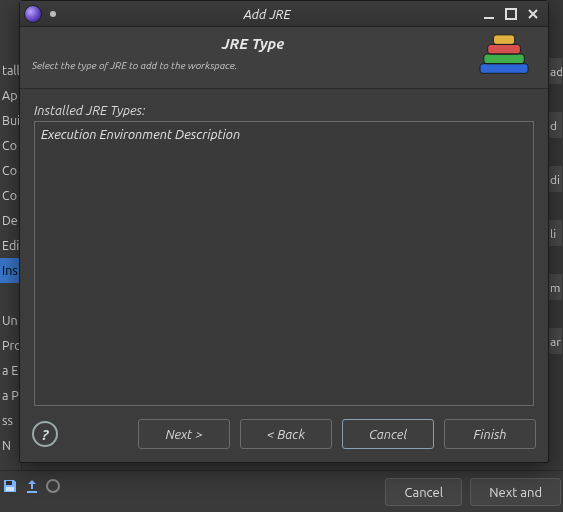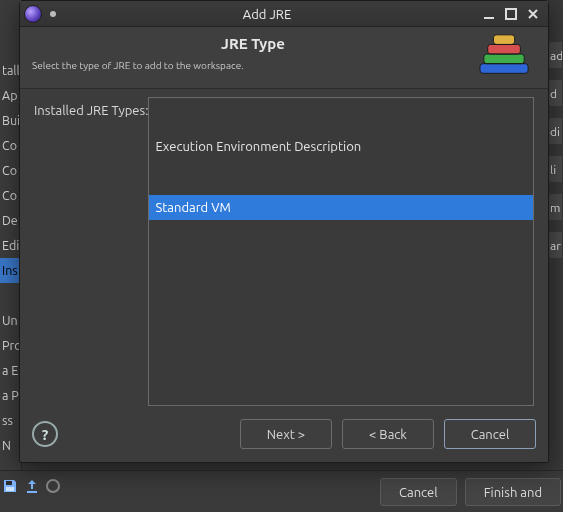--- a/index.html
+++ b/index.html
@@ -21,22 +21,22 @@
     background: #3c3c3c;
     border-right: 1px solid #2a2a2a;
     padding-top: 58px;
   }
   .bg-left .item {
     height: 25px; line-height: 25px; padding-left: 2px;
     color: #d8d8d8; font-size: 12.5px; white-space: nowrap; overflow: hidden;
   }
   .bg-left .item.sel { background: #3a77c9; color: #000000; }
   .bg-right {
-    position: absolute; right: 0; top: 4px; width: 15px;
-    display: flex; flex-direction: column; gap: 12px;
+    position: absolute; right: 0; top: 20px; width: 15px;
+    display: flex; flex-direction: column; gap: 28px;
     padding-top: 38px;
   }
   .bg-right .chip {
     background: #4a4a4a; color:#e6e6e6;
     height: 26px; width: 14px; font-size: 12px;
     display: flex; align-items: center; padding-left: 2px;
     border-top-left-radius: 3px; border-bottom-left-radius: 3px;
     white-space: nowrap; overflow: hidden;
   }
   .bg-footer {
@@ -58,21 +58,21 @@
 
   
   .dialog {
     position: absolute;
     left: 19px; top: 0;
     width: 530px; height: 463px;
     background: #3c3c3c;
     border: 1px solid #1a1a1a;
     border-radius: 4px 4px 2px 2px;
     box-shadow: 0 6px 24px rgba(0,0,0,.5);
-    display: flex; flex-direction: column;
+    display: flex; flex-direction: column; font-style: italic;
   }
   .titlebar {
     height: 26px;
     background: linear-gradient(#3b3b3b,#333);
     display: flex; align-items: center;
     border-bottom: 1px solid #222;
     padding: 0 4px;
   }
   .titlebar .app-icon {
     width: 18px; height: 18px; border-radius: 50%;
@@ -93,34 +93,33 @@
     position: relative;
   }
   .header .htext { flex:1; padding-top:2px; }
   .header .htitle { font-size: 15px; font-weight: bold; color:#e6e6e6;text-align:center; }
   .header .hsub { font-size: 10px; color:#c8c8c8; margin-top: 8px; }
   .header .books { width:62px; height:50px; margin-top:-2px; }
 
   .body {
     flex: 1;
     padding: 8px 14px 0 14px;
-    display: flex; flex-direction: row;
+    display: flex; flex-direction: column;
   }
   .list-label { font-size: 13px; color:#d8d8d8; margin: 6px 0 4px 0; }
   .listbox {
     flex: 1;
     border: 1px solid #6a6a6a;
     background: #3a3a3a;
     overflow: hidden;
   }
   .listbox .row {
     height: 25px; line-height: 25px; padding: 0 6px;
     color: #e4e4e4; font-size: 13px;
     border-bottom: 1px solid transparent;
-    margin-top: 36px;
   }
   .listbox .row.selected {
     background: #2f7bdc; color: #fff;
   }
 
   .footer {
     height: 56px;
     display: flex; align-items: center;
     padding: 0 12px; gap: 10px;
   }
@@ -167,21 +166,21 @@
   <div class="bg-right">
       <div class="chip">ad</div>
       <div class="chip">d</div>
       <div class="chip">di</div>
       <div class="chip">li</div>
       <div class="chip">m</div>
       <div class="chip">ar</div>
     </div>
   <div class="bg-footer">
     <div class="btn">Cancel</div>
-    <div class="btn">Finish and</div>
+    <div class="btn">Next and</div>
   </div>
   <div class="status-icons">
     <svg viewBox="0 0 16 16">
         <path fill="#7fb6ff" d="M2 2h10l2 2v10H2z"></path>
         <rect x="4" y="3" width="6" height="4" fill="#2e2e2e"></rect>
         <rect x="4" y="9" width="8" height="4" fill="#cfe4ff"></rect>
       </svg>
     <svg viewBox="0 0 16 16">
         <path fill="#7fb6ff" d="M3 13h10v2H3zM8 2l4 4h-3v5H7V6H4z"></path>
       </svg>
@@ -225,23 +224,23 @@
       <rect x="10" y="24" width="42" height="10" rx="3" fill="none" stroke="#1a1a1a"></rect>
       <rect x="14" y="14" width="34" height="10" rx="3" fill="none" stroke="#1a1a1a"></rect>
       <rect x="20" y="4" width="22" height="10" rx="3" fill="none" stroke="#1a1a1a"></rect>
     </svg>
   </div>
 
   <div class="body">
     <div class="list-label">Installed JRE Types:</div>
     <div class="listbox" id="jre-list">
         <div class="row">Execution Environment Description</div>
-        <div class="row selected">Standard VM</div>
       </div>
   </div>
 
   <div class="footer">
     <div class="help">?</div>
     <div class="wbtn">Next &gt;</div>
     <div class="wbtn">&lt; Back</div>
     <div class="wbtn primary">Cancel</div>
+    <div class="wbtn">Finish</div>
   </div>
 </div>
 
 </body></html>

